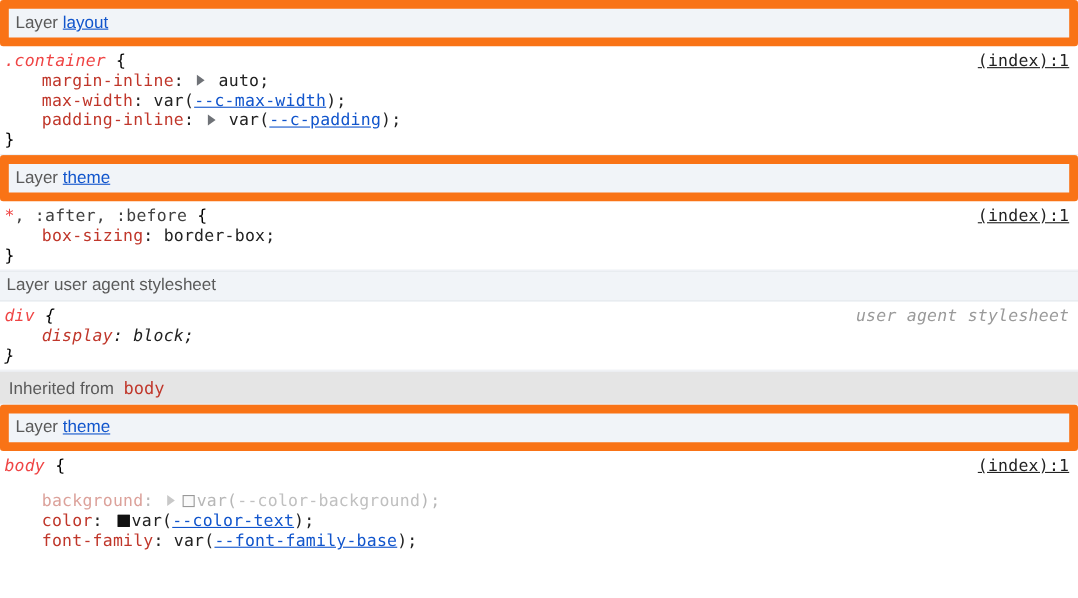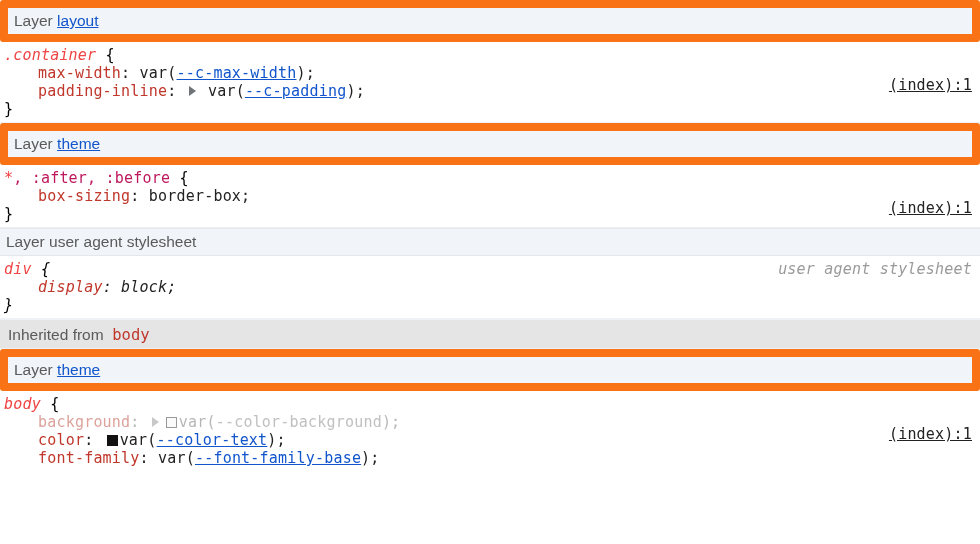--- a/index.html
+++ b/index.html
@@ -34,30 +34,29 @@
 
 .rule {
   padding: 4px 8px 4px 4px;
   position: relative;
   border-bottom: 1px solid #eef1f5;
 }
 .rule-selector {
   color: #ef4444;
   font-style: italic;
 }
-.selector-gray { color: #be185d; }
+.selector-gray { color: #404040; }
 .open-brace, .close-brace { color: #000; }
 .rule-source {
   position: absolute;
   right: 8px;
   top: 4px;
   text-decoration: underline;
   color: #222;
   cursor: pointer;
-  margin-top: 30px;
 }
 .decl {
   padding-left: 34px;
 }
 .prop { color: #c0372b; }
 .val  { color: #222; }
 .varname { color: #6e6e6e; }
 .varlink { color: #1155cc; text-decoration: underline; }
 
 .tri {
@@ -92,37 +91,40 @@
 
 .inherited-row {
   background: #e5e5e5;
   padding: 6px 8px 4px;
   border-top: 1px solid #eef1f5;
   border-bottom: 1px solid #eef1f5;
   color:#5a5a5a;
 }
 .inherited-tag { color:#c0372b; font-family:"SF Mono","Menlo","Consolas",monospace; }
 
-.ghost { color:#b7b7b7; }
+.ghost { color:#b7b7b7;margin-top:14px; }
 .ghost .prop { color:#dca29b; }
 .ghost .varname { color:#c0c0c0; }
 .cut { overflow: hidden; }
 </style>
 </head>
 <body>
 
 <div class="layer-header highlighted">
   <span>Layer</span>
   <span class="layer-link">layout</span>
 </div>
 
 <div class="rule mono">
   <span class="rule-source">(index):1</span>
   <div>
     <span class="rule-selector">.container</span><span class="open-brace"> {</span>
+  </div>
+  <div class="decl">
+    <span class="prop">margin-inline</span><span>: </span><span class="tri"></span> <span class="val">auto</span><span>;</span>
   </div>
   <div class="decl">
     <span class="prop">max-width</span><span>: </span><span class="val">var(</span><span class="varlink">--c-max-width</span><span class="val">);</span>
   </div>
   <div class="decl">
     <span class="prop">padding-inline</span><span>: </span><span class="tri"></span> <span class="val">var(</span><span class="varlink">--c-padding</span><span class="val">);</span>
   </div>
   <div><span class="close-brace">}</span></div>
 </div>
 

